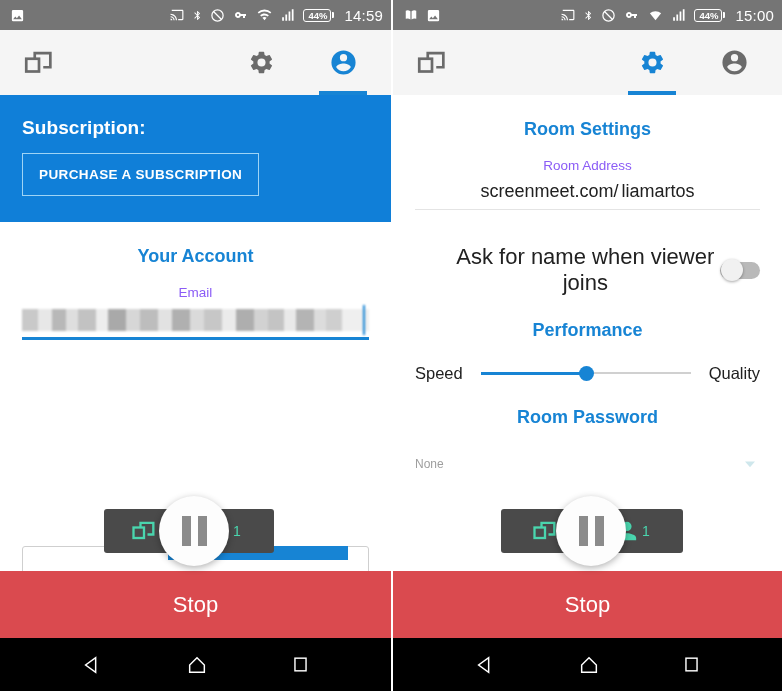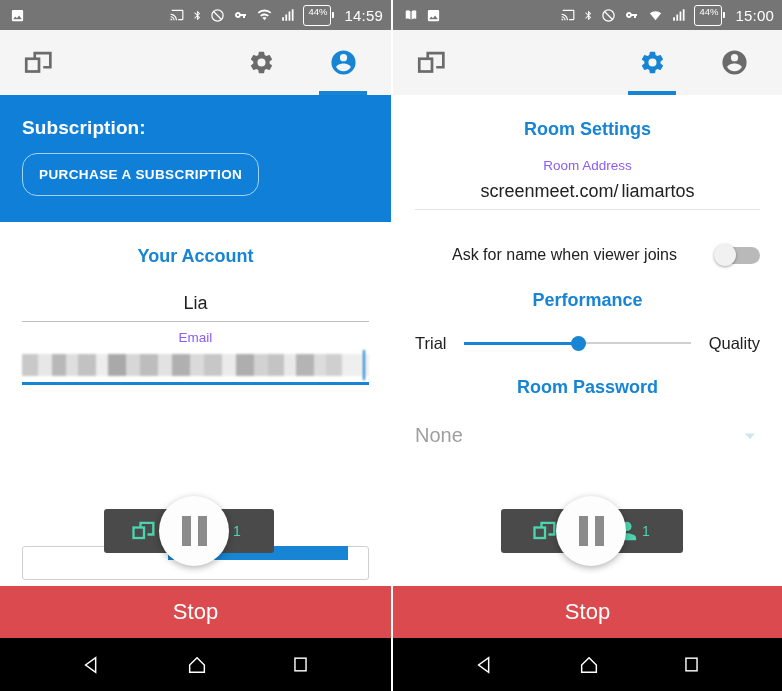--- a/index.html
+++ b/index.html
@@ -16,23 +16,23 @@
   .statusbar{
     height:30px; background:#757575; display:flex; align-items:center;
     padding:0 8px 0 10px; color:#ffffff;
   }
   .sb-left{ display:flex; align-items:center; gap:7px; }
   .sb-right{ margin-left:auto; display:flex; align-items:center; gap:7px; }
   .sb-ico{ display:block; }
   .sb-time{ font-size:15px; color:#fff; letter-spacing:.2px; margin-left:3px; }
   .battery{ position:relative; display:flex; align-items:center; }
   .battery .pct{
-    font-size:9.5px; font-weight:normal; color:#ffffff;
+    font-size:9.5px; font-weight:bold; color:#ffffff;
     border:1.6px solid #ffffff; border-radius:3px;
-    padding:1px 3px 9px 4px; line-height:9px;
+    padding:1px 3px 1px 4px; line-height:9px;
   }
   .battery .nub{
     width:2px; height:6px; background:#fff; border-radius:0 1px 1px 0; margin-left:1px;
   }
 
   
   .appbar{
     height:65px; background:#f5f5f5; display:flex; align-items:center;
     padding:0 22px; position:relative;
   }
@@ -49,21 +49,21 @@
   .tab.active .underline{ display:block; }
 
   
   .subscription{
     background:#107fd8; padding:22px 22px 26px 22px;
   }
   .sub-title{ color:#ffffff; font-size:19px; font-weight:bold; letter-spacing:.1px; }
   .sub-sub{ color:#cfe6fa; font-size:15.5px; margin-top:22px; }
   .sub-btn{
     margin-top:14px; display:inline-block;
-    border:1.6px solid #9fd4f5; border-radius:15px;
+    border:1.6px solid #9fd4f5; border-radius:0;
     color:#ffffff; font-size:13.5px; font-weight:bold; letter-spacing:.4px;
     padding:13px 16px; cursor:pointer; background:transparent;
   }
 
   
   .content{ padding:0 22px; position:relative;text-align:center; }
   .section-title{
     color:#1784d4; font-size:18px; font-weight:bold; margin-top:24px;
   }
   .field{ margin-top:18px; }
@@ -94,21 +94,21 @@
     height:2.5px; background:#1784d4; margin-top:6px;
   }
   .redacted-caret{
     position:absolute; right:4px; top:-4px; width:2px; height:30px; background:#1784d4;
   }
 
   
   .toggle-row{
     display:flex; align-items:center; margin-top:34px;
   }
-  .toggle-label{ color:#212121; font-size:16px;margin-left:37px; }
+  .toggle-label{ color:#212121; font-size:22px;margin-left:37px; }
   .toggle{
     margin-left:auto; width:48px; height:22px; position:relative; cursor:pointer;
   }
   .toggle .track{
     position:absolute; right:0; top:3px; width:40px; height:17px;
     background:#b9b9b9; border-radius:9px;
   }
   .toggle .thumb{
     position:absolute; left:2px; top:0; width:22px; height:22px; border-radius:50%;
     background:#f1f1f1; box-shadow:0 1px 3px rgba(0,0,0,.35);
@@ -126,21 +126,21 @@
   .slider .fill{
     position:absolute; left:0; top:9px; height:3px; background:#1784d4;
   }
   .slider .thumb{
     position:absolute; top:3px; width:15px; height:15px; border-radius:50%;
     background:#1784d4; transform:translateX(-7px);
   }
 
   
   .dropdown-row{ display:flex; align-items:center; margin-top:26px; cursor:pointer; }
-  .dropdown-value{ color:#9e9e9e; font-size:20px; }
+  .dropdown-value{ color:#9e9e9e; font-size:12px; }
   .chev{ margin-left:auto; }
 
   
   .ghost-field{
     position:absolute; left:22px; right:22px; top:546px; height:34px;
     border:1px solid #cfcfcf; border-radius:3px; background:#fff;
   }
   .ghost-bar{
     position:absolute; left:168px; width:180px; top:546px; height:14px; background:#1784d4;
   }
@@ -158,21 +158,21 @@
   .pause-btn{
     position:absolute; width:70px; height:70px; border-radius:50%;
     background:#fdfdfd; box-shadow:0 2px 7px rgba(0,0,0,.3);
     display:flex; align-items:center; justify-content:center; gap:7px; z-index:10;
     cursor:pointer;
   }
   .pause-btn i{ display:block; width:9px; height:30px; background:#8b8b8b; }
 
   
   .stopbar{
-    position:absolute; left:0; right:0; bottom:53px; height:52px;
+    position:absolute; left:0; right:0; bottom:53px; height:67px;
     background:#da4a4f; display:flex; align-items:center; justify-content:center;
     cursor:pointer;
   }
   .stopbar span{ color:#ffffff; font-size:22px; }
 
   
   .navbar{
     position:absolute; left:0; right:0; bottom:0; height:53px; background:#000000;
     display:flex; align-items:center; justify-content:space-around; padding:0 40px;
   }
@@ -244,21 +244,20 @@
 
     <div class="subscription">
       <div class="sub-title">Subscription:</div>
       <div class="sub-btn">PURCHASE A SUBSCRIPTION</div>
     </div>
 
     <div class="content">
       <div class="section-title">Your Account</div>
 
       <div class="field">
-        <div class="field-value">Lia</div>
       </div>
 
       <div class="field email">
         <div class="field-label">Email</div>
         <div class="redacted">
           <div class="redacted-caret"></div>
         </div>
         <div class="redacted-underline"></div>
       </div>
     </div>
@@ -384,21 +383,21 @@
         <div class="toggle-label">Ask for name when viewer joins</div>
         <div class="toggle">
           <div class="track"></div>
           <div class="thumb"></div>
         </div>
       </div>
 
       <div class="section-title">Performance</div>
 
       <div class="slider-row">
-        <div class="slider-end">Trial</div>
+        <div class="slider-end">Speed</div>
         <div class="slider">
           <div class="rail"></div>
           <div class="fill" id="sl-fill" style="width: 50%;"></div>
           <div class="thumb" id="sl-thumb" style="left: 50%;"></div>
         </div>
         <div class="slider-end">Quality</div>
       </div>
 
       <div class="section-title">Room Password</div>
 

